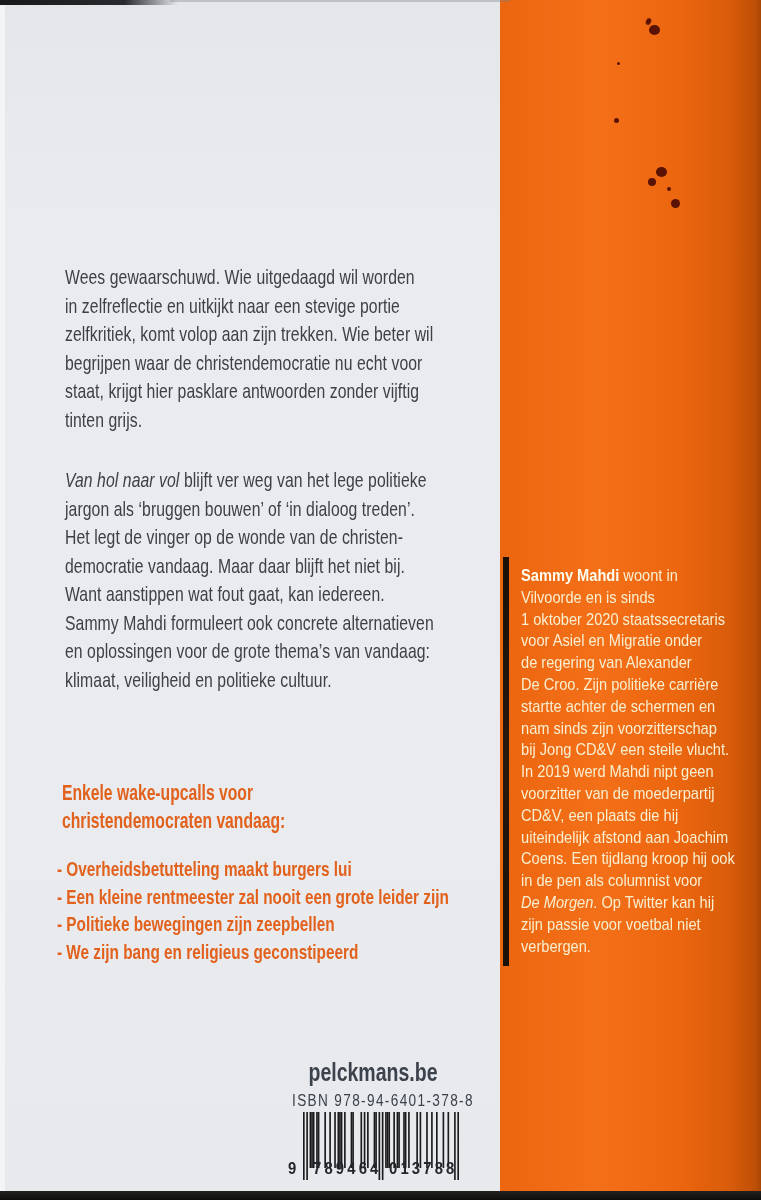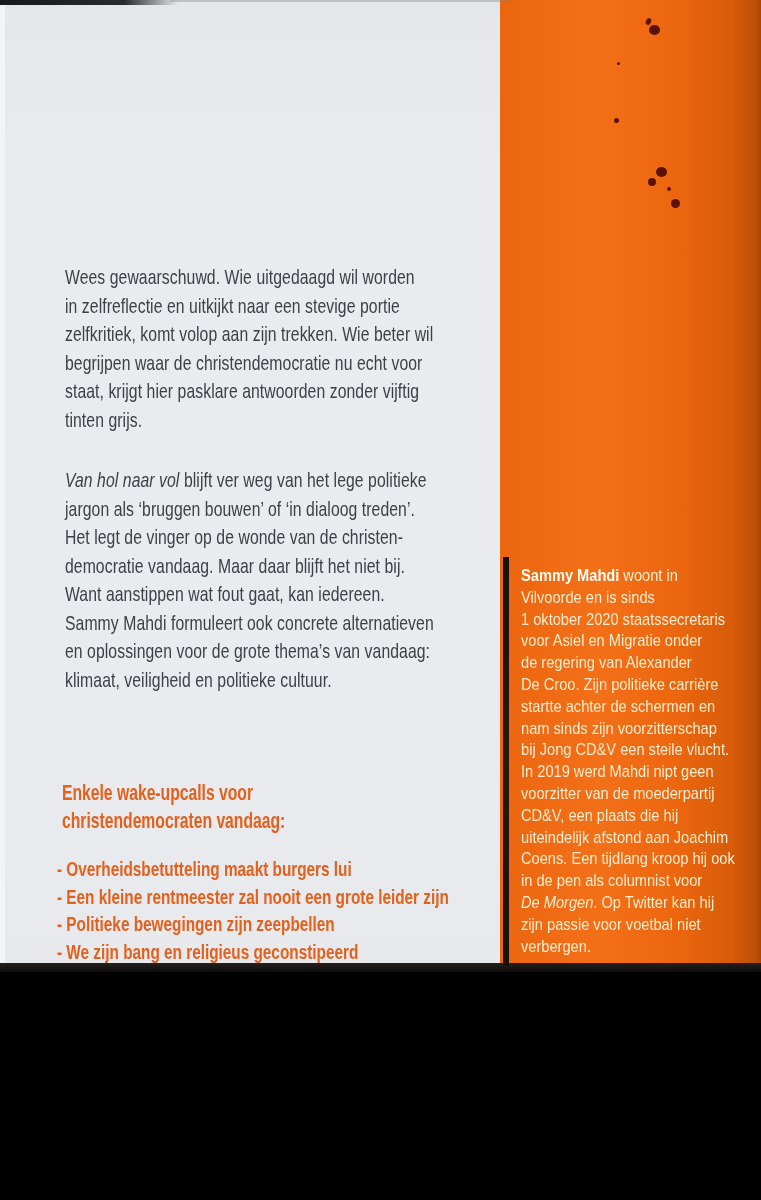--- a/index.html
+++ b/index.html
@@ -1,17 +1,17 @@
 <!DOCTYPE html>
 <html><head>
 <meta charset="utf-8">
 <style>
   html,body{margin:0;padding:0;background:#000;}
   .page{
-    position:relative;width:761px;height:972px;overflow:hidden;
+    position:relative;width:761px;height:1200px;overflow:hidden;
     font-family:"Liberation Sans",sans-serif;
     background:linear-gradient(180deg,#e4e6ea 0%,#e9ebee 18%,#e9ebef 70%,#e7e9ed 100%);
   }
   
   .left-edge{position:absolute;left:0;top:0;width:5px;height:1200px;background:#f3f4f6;}
   
   .top-strip{position:absolute;left:0;top:0;width:178px;height:5px;background:linear-gradient(90deg,#17181a 0%,#2a2b2e 70%,rgba(40,40,42,0));}
   .top-hairline{position:absolute;left:170px;top:0;width:340px;height:2px;background:rgba(120,125,135,.35);}
   
   .bottom-strip{position:absolute;left:0;bottom:0;width:761px;height:9px;background:linear-gradient(180deg,#23201d,#0e0d0c);}

